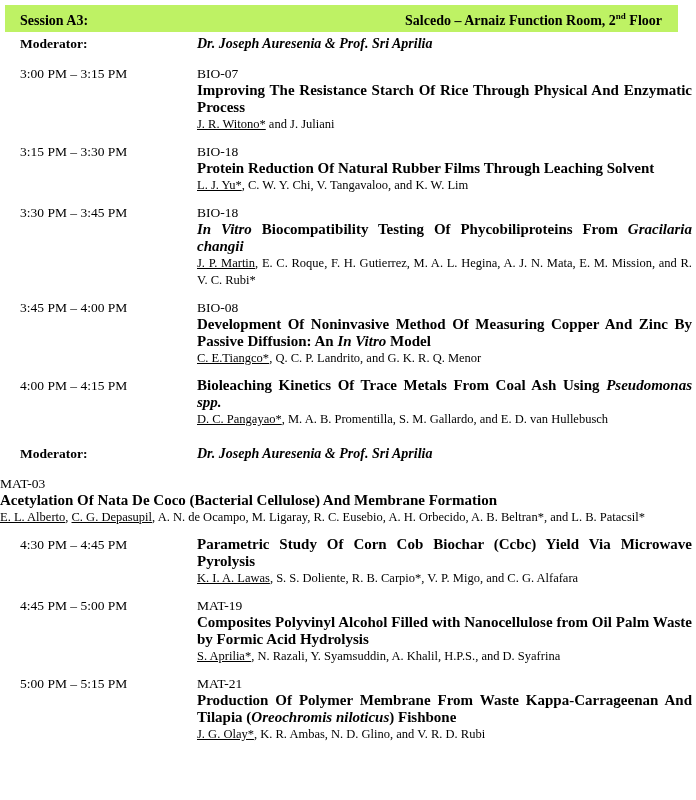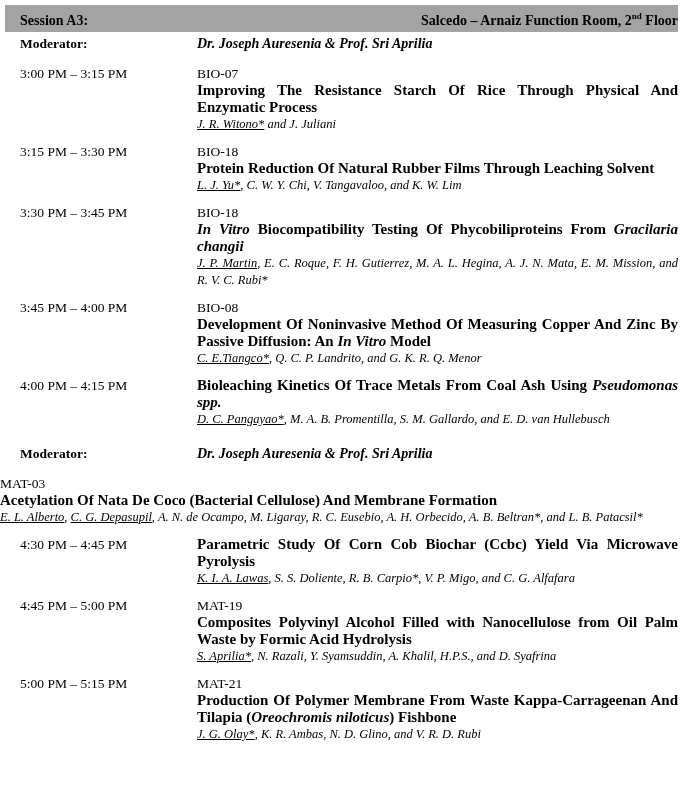--- a/index.html
+++ b/index.html
@@ -17,32 +17,32 @@
   .page {
     width: 696px;
     height: 800px;
     box-sizing: border-box;
     padding-top: 5px;
   }
   
   .header-bar {
     display: flex;
     align-items: baseline;
-    background: #a3a3a3;
+    background: #bef264;
     margin: 0 18px 0 5px;
-    padding: 3px 0 3px 15px;
+    padding: 3px 16px 3px 15px;
     font-weight: bold;
     font-size: 14px;
     line-height: 17px;
   }
   .hb-label { width: 177px; flex-shrink: 0; }
   .hb-room  { flex: 1; text-align: right; }
   .sup { vertical-align: super; font-size: 9px; }
 
-  .schedule { margin-right: 18px; }
+  .schedule { margin-right: 4px; }
 
   .row { display: flex; align-items: flex-start; }
   .t-col {
     width: 197px;
     flex-shrink: 0;
     box-sizing: border-box;
     padding-left: 20px;
     font-size: 13.5px;
     line-height: 17px;
   }
@@ -65,21 +65,20 @@
     font-size: 13.5px;
     line-height: 17px;
   }
   .title {
     font-weight: bold;
     font-size: 15px;
     line-height: 17px;
     text-align: justify;
   }
   .authors {
-    font-style: italic;
     font-size: 12.5px;
     line-height: 17px;
     text-align: justify;
   }
   .it { font-style: italic; }
   .ul { text-decoration: underline; }
 </style>
 </head>
 <body>
 

